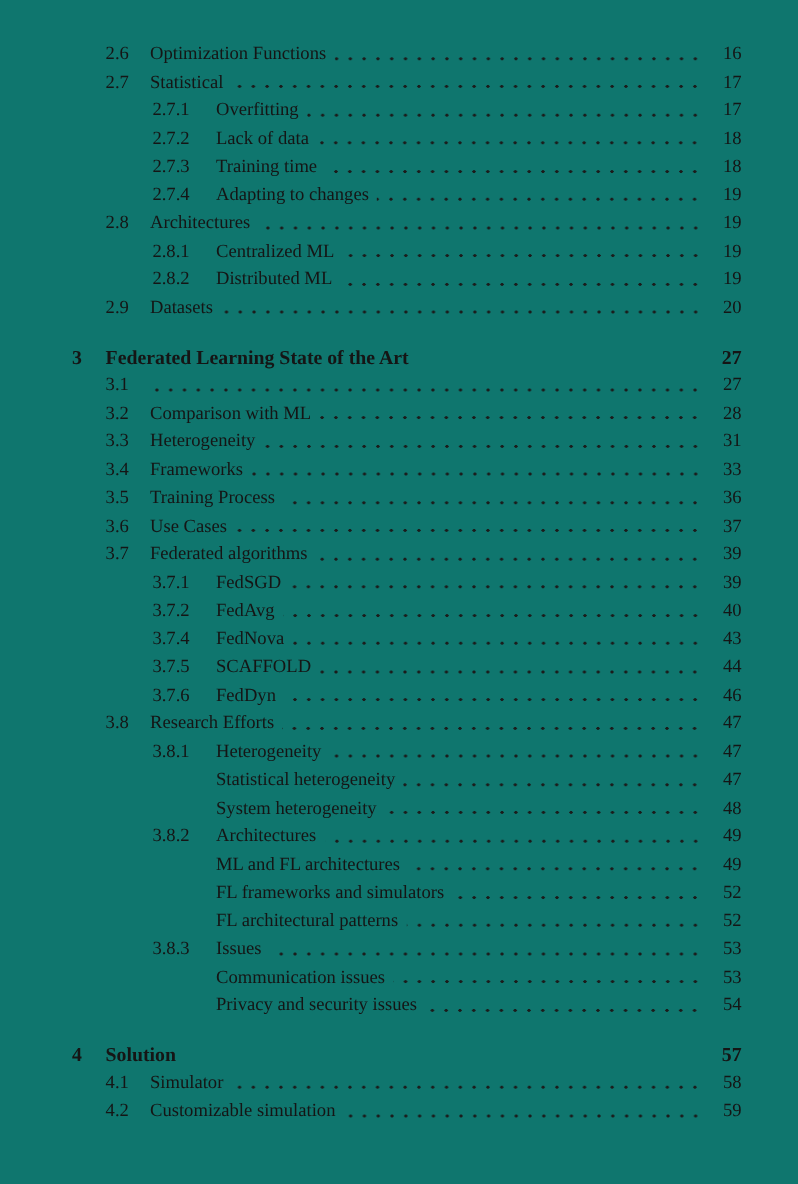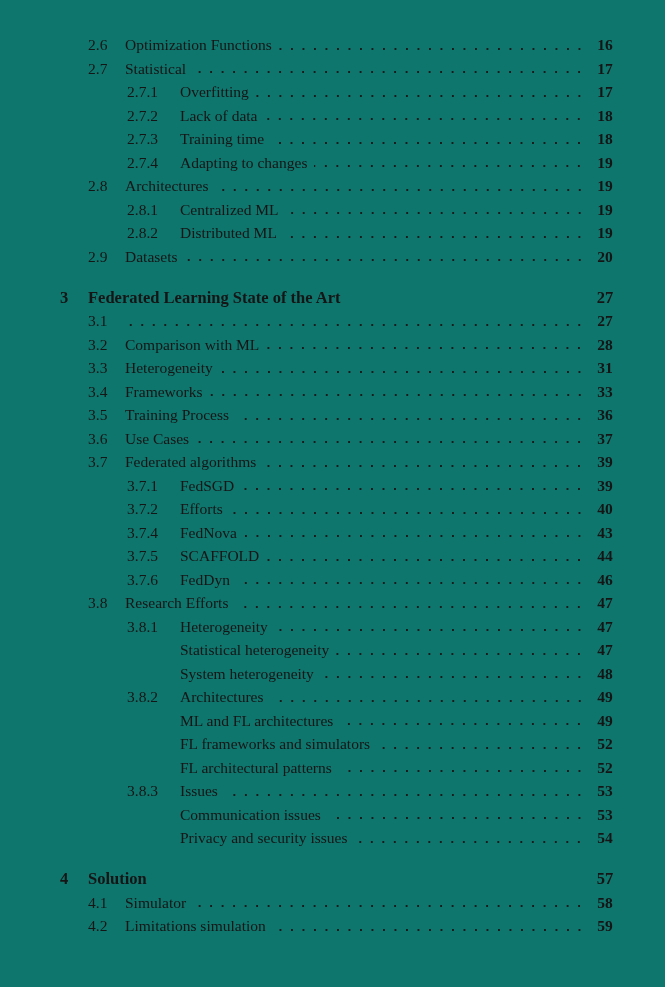--- a/index.html
+++ b/index.html
@@ -39,22 +39,21 @@
     margin-bottom: 6px;
     margin-right: 7px;
     background-image: radial-gradient(circle at 50% 50%, #1b1b1b 1.25px, rgba(0,0,0,0) 1.5px);
     background-size: 11.5px 4px;
     background-repeat: repeat-x;
     background-position: right center;
   }
   .toc-row .pagenum {
     flex: none;
     min-width: 26px;
-    text-align: center;
-    font-weight: bold;
+    text-align: right;
   }
   
   .lvl-chapter {
     font-weight: bold;
     font-size: 16.5px;
     margin-top: 17.5px;
   }
   .lvl-chapter .num { width: 28px; }
   .lvl-chapter .leader { visibility: hidden; }
   .lvl-section { margin-left: 28px; }
@@ -176,21 +175,21 @@
         <span class="pagenum">39</span>
       </div>
       <div class="toc-row lvl-subsection">
         <span class="num">3.7.1</span>
         <span class="title">FedSGD</span>
         <span class="leader"></span>
         <span class="pagenum">39</span>
       </div>
       <div class="toc-row lvl-subsection">
         <span class="num">3.7.2</span>
-        <span class="title">Efforts</span>
+        <span class="title">FedAvg</span>
         <span class="leader"></span>
         <span class="pagenum">40</span>
       </div>
       <div class="toc-row lvl-subsection">
         <span class="num">3.7.4</span>
         <span class="title">FedNova</span>
         <span class="leader"></span>
         <span class="pagenum">43</span>
       </div>
       <div class="toc-row lvl-subsection">
@@ -271,18 +270,18 @@
         <span class="pagenum">57</span>
       </div>
       <div class="toc-row lvl-section">
         <span class="num">4.1</span>
         <span class="title">Simulator</span>
         <span class="leader"></span>
         <span class="pagenum">58</span>
       </div>
       <div class="toc-row lvl-section">
         <span class="num">4.2</span>
-        <span class="title">Limitations simulation</span>
+        <span class="title">Customizable simulation</span>
         <span class="leader"></span>
         <span class="pagenum">59</span>
       </div>
     </div>
 </main>
 
 </body></html>

